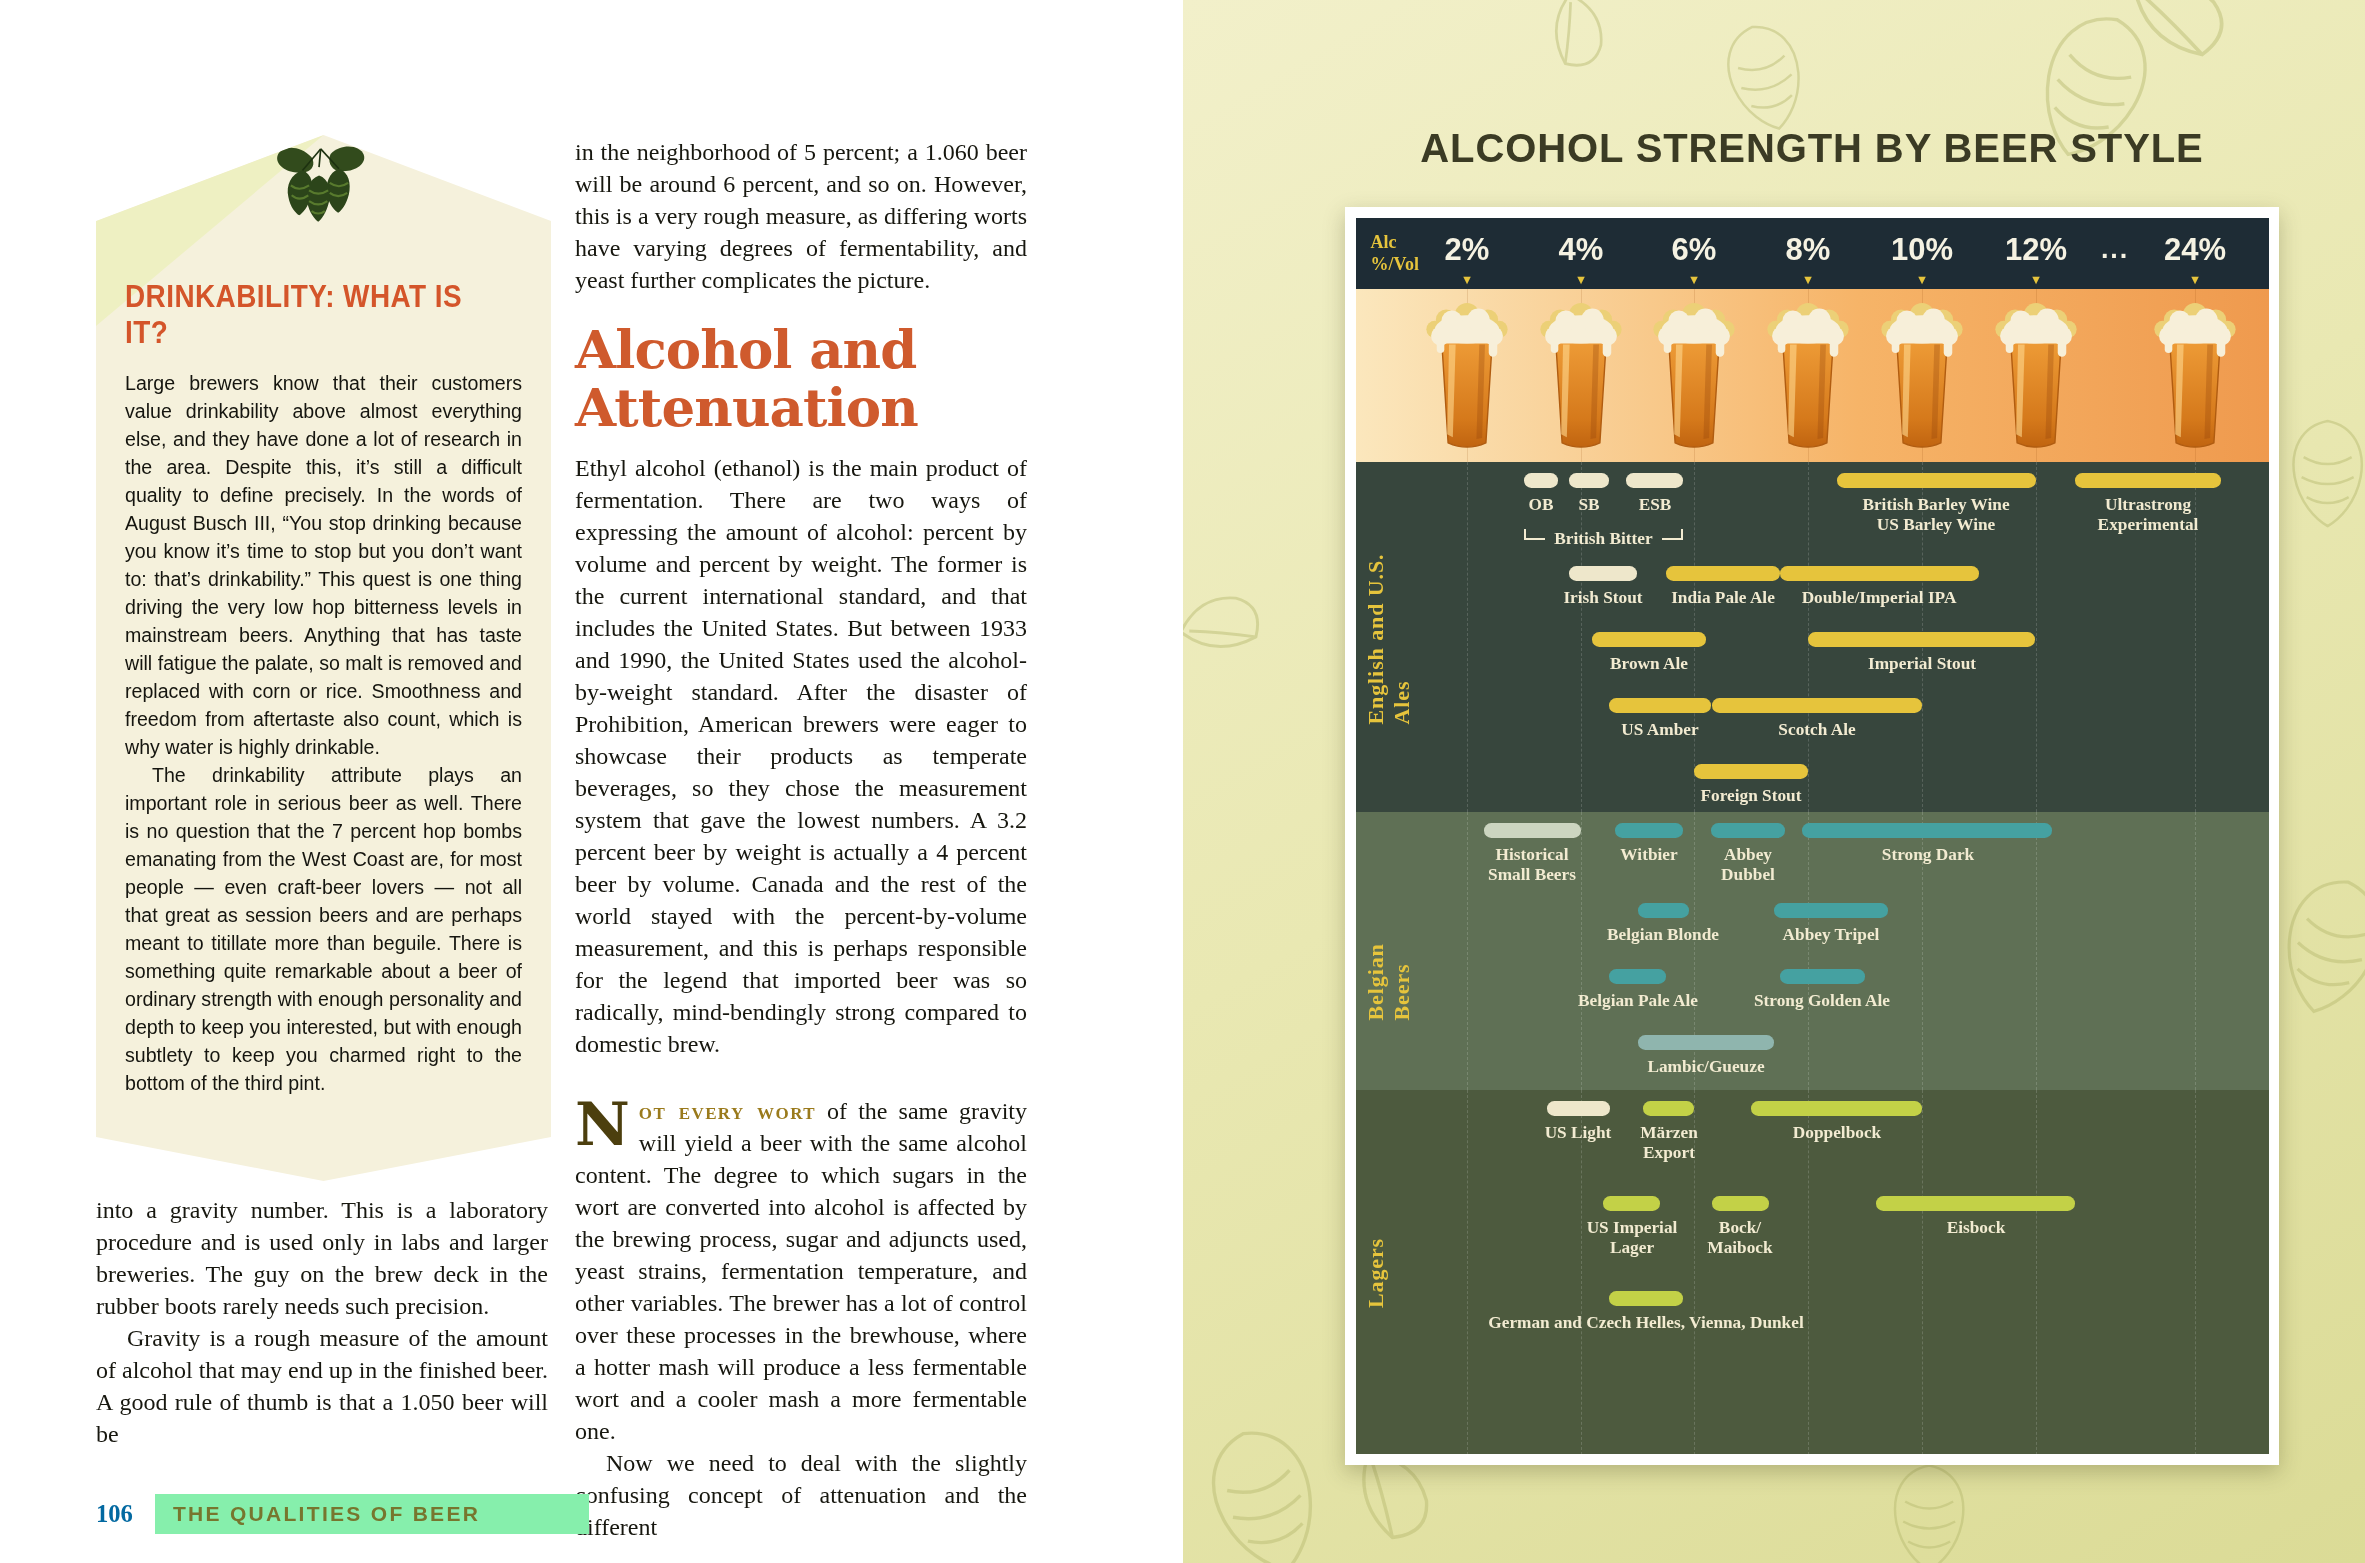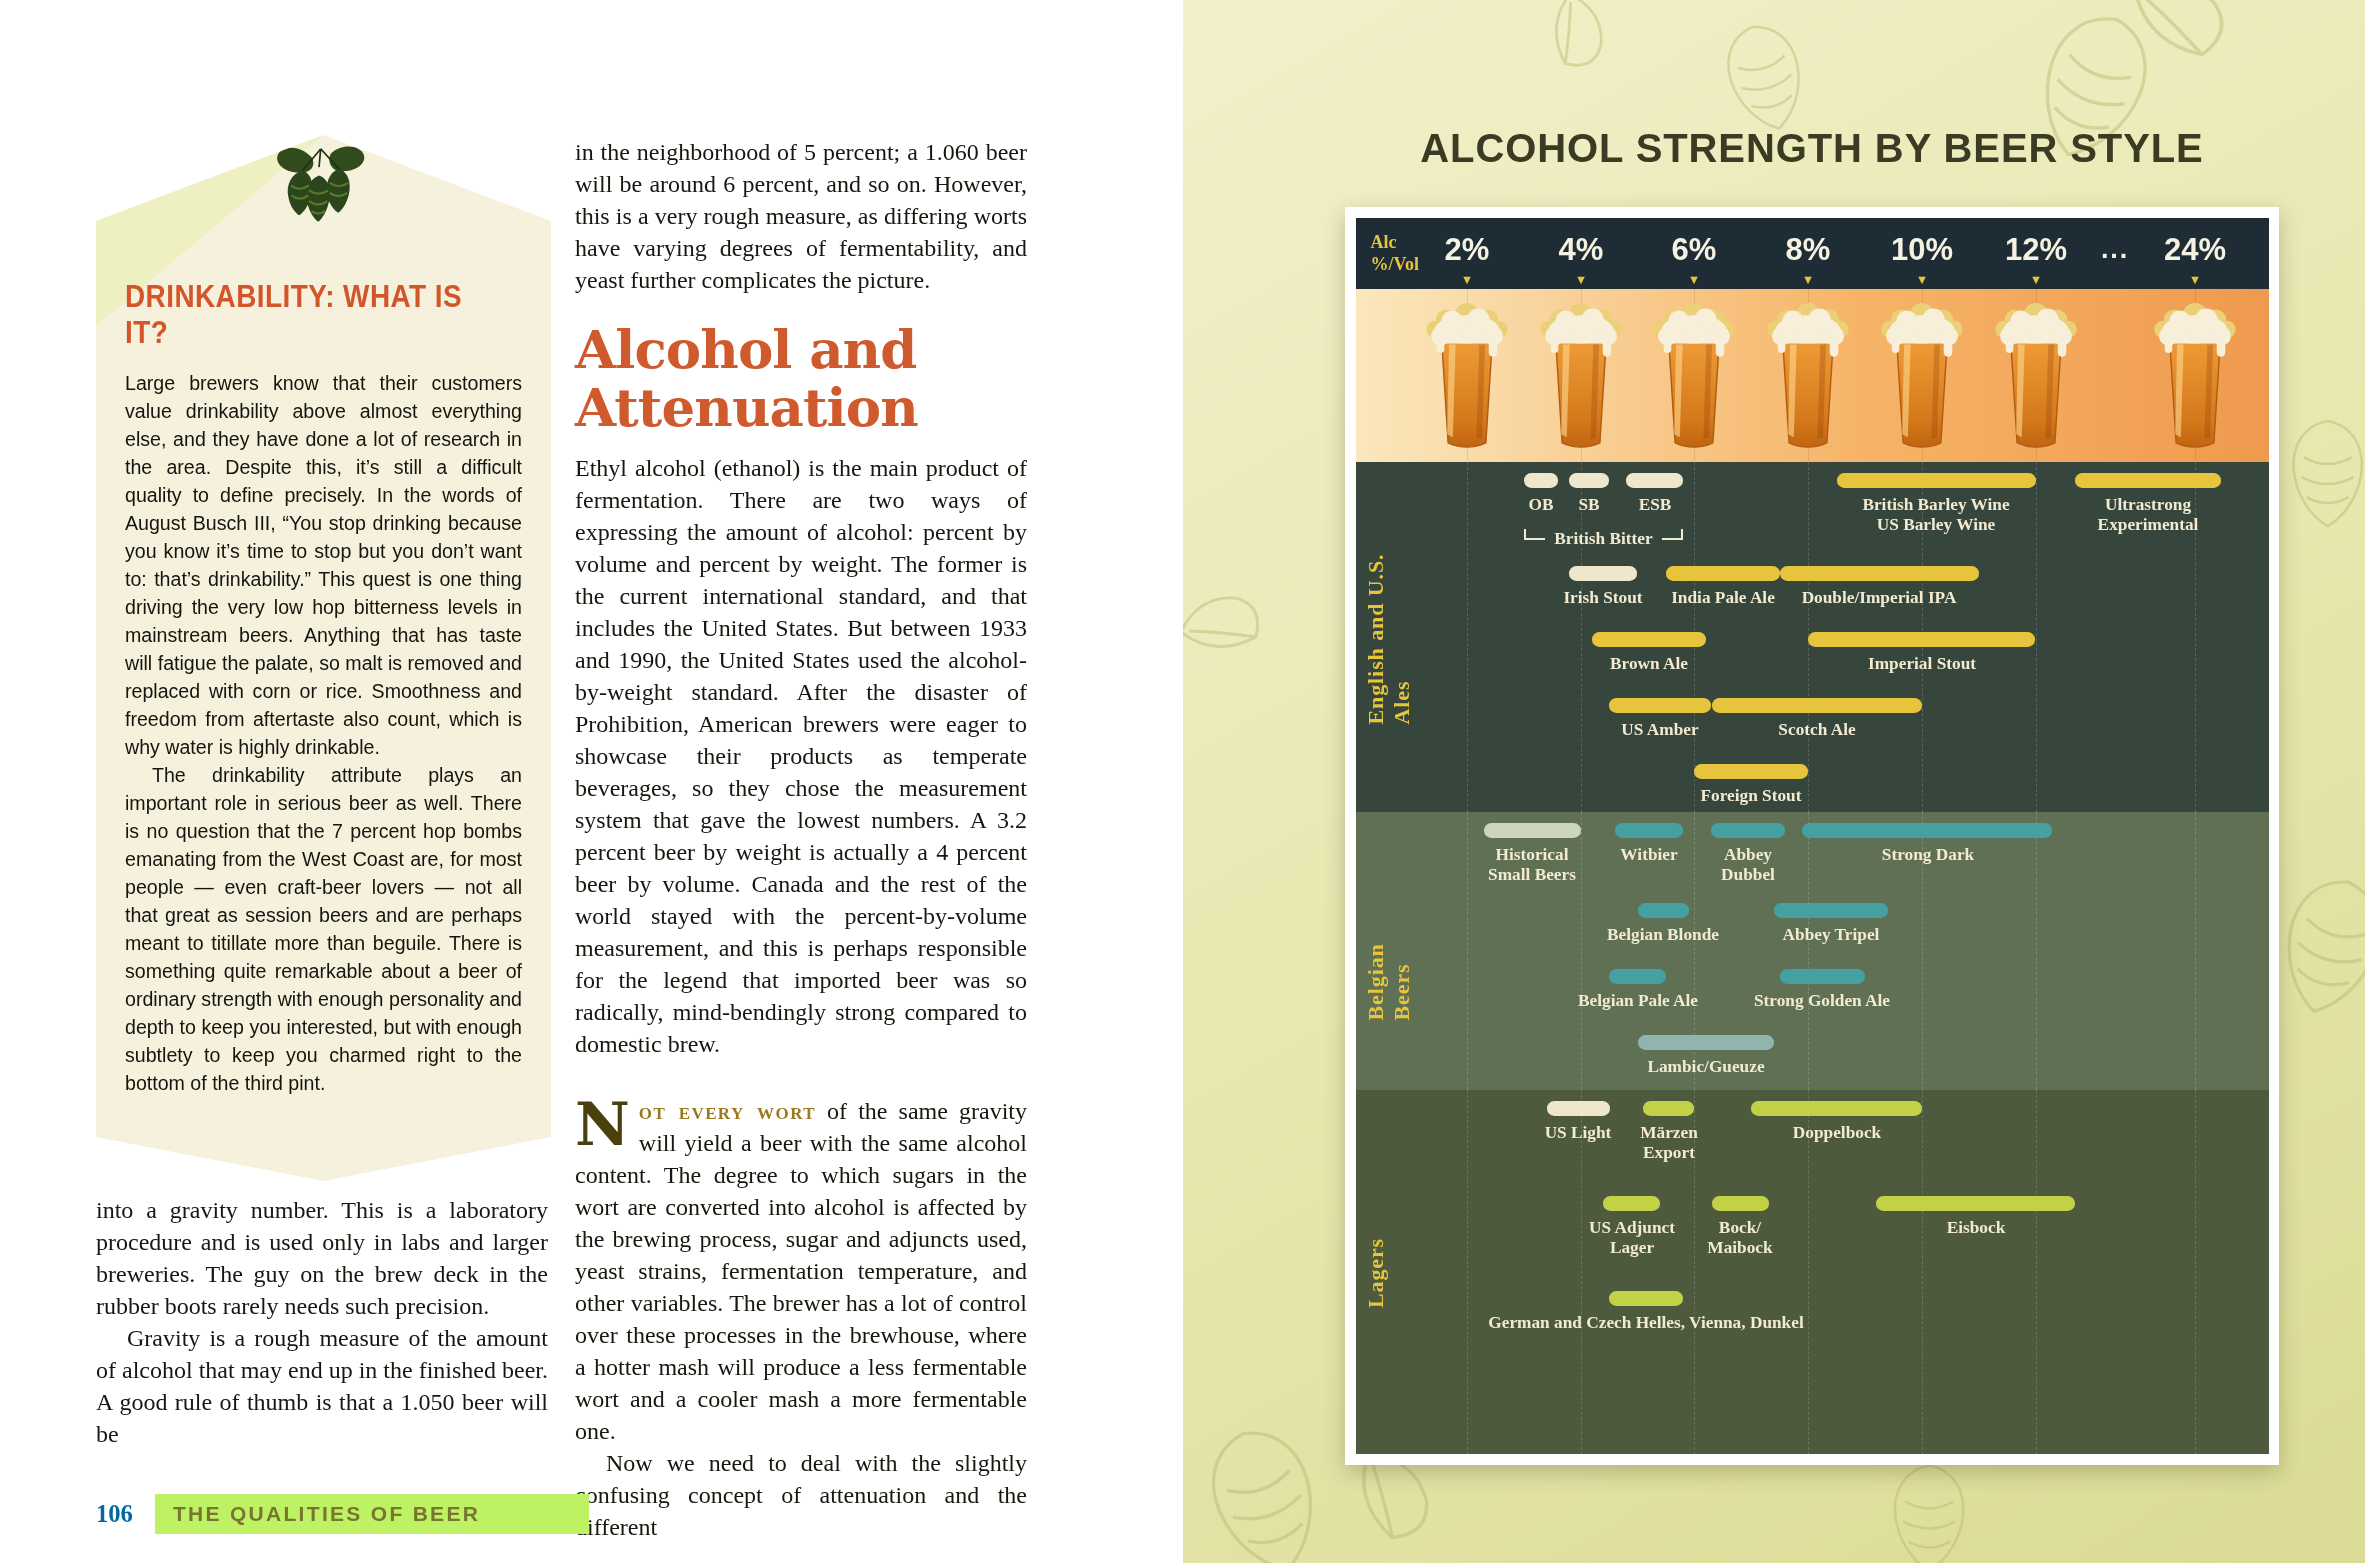--- a/index.html
+++ b/index.html
@@ -28,21 +28,21 @@
   .col p.indent{text-indent:31px;}
   .col1-bottom{left:96px;top:1194px;}
   .col2{left:575px;top:136px;}
   .section-heading{font:700 53px/58px "DejaVu Serif",serif;color:#cf5a2d;letter-spacing:-0.9px;margin:24px 0 16.4px;}
   .dropcap-para{margin-top:35px !important;}
   .dropcap{float:left;font:700 60px/51px "DejaVu Serif",serif;color:#4c3f0e;padding:3.6px 9px 0 0;}
   .smallcaps{font-variant:small-caps;font-weight:700;letter-spacing:1.4px;color:#9a7a1c;}
 
   .page-footer{position:absolute;left:96px;top:1494px;display:flex;align-items:center;}
   .pagenum{font:700 24.6px "Liberation Serif",serif;color:#0369a1;margin-right:22px;}
-  .running{font:700 21px "Liberation Sans",sans-serif;letter-spacing:2.3px;color:#77762e;background:#bef264;padding:8.2px 109px 8.2px 18px;}
+  .running{font:700 21px "Liberation Sans",sans-serif;letter-spacing:2.3px;color:#77762e;background:#86efac;padding:8.2px 109px 8.2px 18px;}
 
   
   .bg-hops{position:absolute;inset:0;pointer-events:none;opacity:.45;}
   .chart-title{position:absolute;left:162px;top:126px;width:934px;text-align:center;margin:0;
     font:700 40px "Liberation Sans",sans-serif;color:#3b3b24;letter-spacing:0.9px;}
   .chart-frame{position:absolute;left:162px;top:207px;width:934px;height:1258px;background:#fff;
     box-shadow:0 7.3px 20px rgba(60,60,20,.28);padding:11px;box-sizing:border-box;}
   .chart-inner{position:relative;width:913px;height:1236px;overflow:hidden;}
 
   .chart-header{position:relative;height:71px;background:#1e2c35;}
@@ -345,21 +345,21 @@
             <div class="bar" style="left: 191px; width: 63px; background: rgb(238, 231, 203);"></div>
             <div class="bar-label" style="left: 222px;">US Light</div>
             <div class="bar" style="left: 287px; width: 51px; background: rgb(195, 209, 71);"></div>
             <div class="bar-label" style="left: 313px;">Märzen
 Export</div>
             <div class="bar" style="left: 395px; width: 171px; background: rgb(195, 209, 71);"></div>
             <div class="bar-label" style="left: 481px;">Doppelbock</div>
           </div>
           <div class="row" style="height: 95px;">
             <div class="bar" style="left: 247px; width: 57px; background: rgb(195, 209, 71);"></div>
-            <div class="bar-label" style="left: 276px;">US Adjunct
+            <div class="bar-label" style="left: 276px;">US Imperial
 Lager</div>
             <div class="bar" style="left: 356px; width: 57px; background: rgb(195, 209, 71);"></div>
             <div class="bar-label" style="left: 384px;">Bock/
 Maibock</div>
             <div class="bar" style="left: 520px; width: 199px; background: rgb(195, 209, 71);"></div>
             <div class="bar-label" style="left: 620px;">Eisbock</div>
           </div>
           <div class="row" style="height: 86px;">
             <div class="bar" style="left: 253px; width: 74px; background: rgb(195, 209, 71);"></div>
             <div class="bar-label" style="left: 290px;">German and Czech Helles, Vienna, Dunkel</div>

